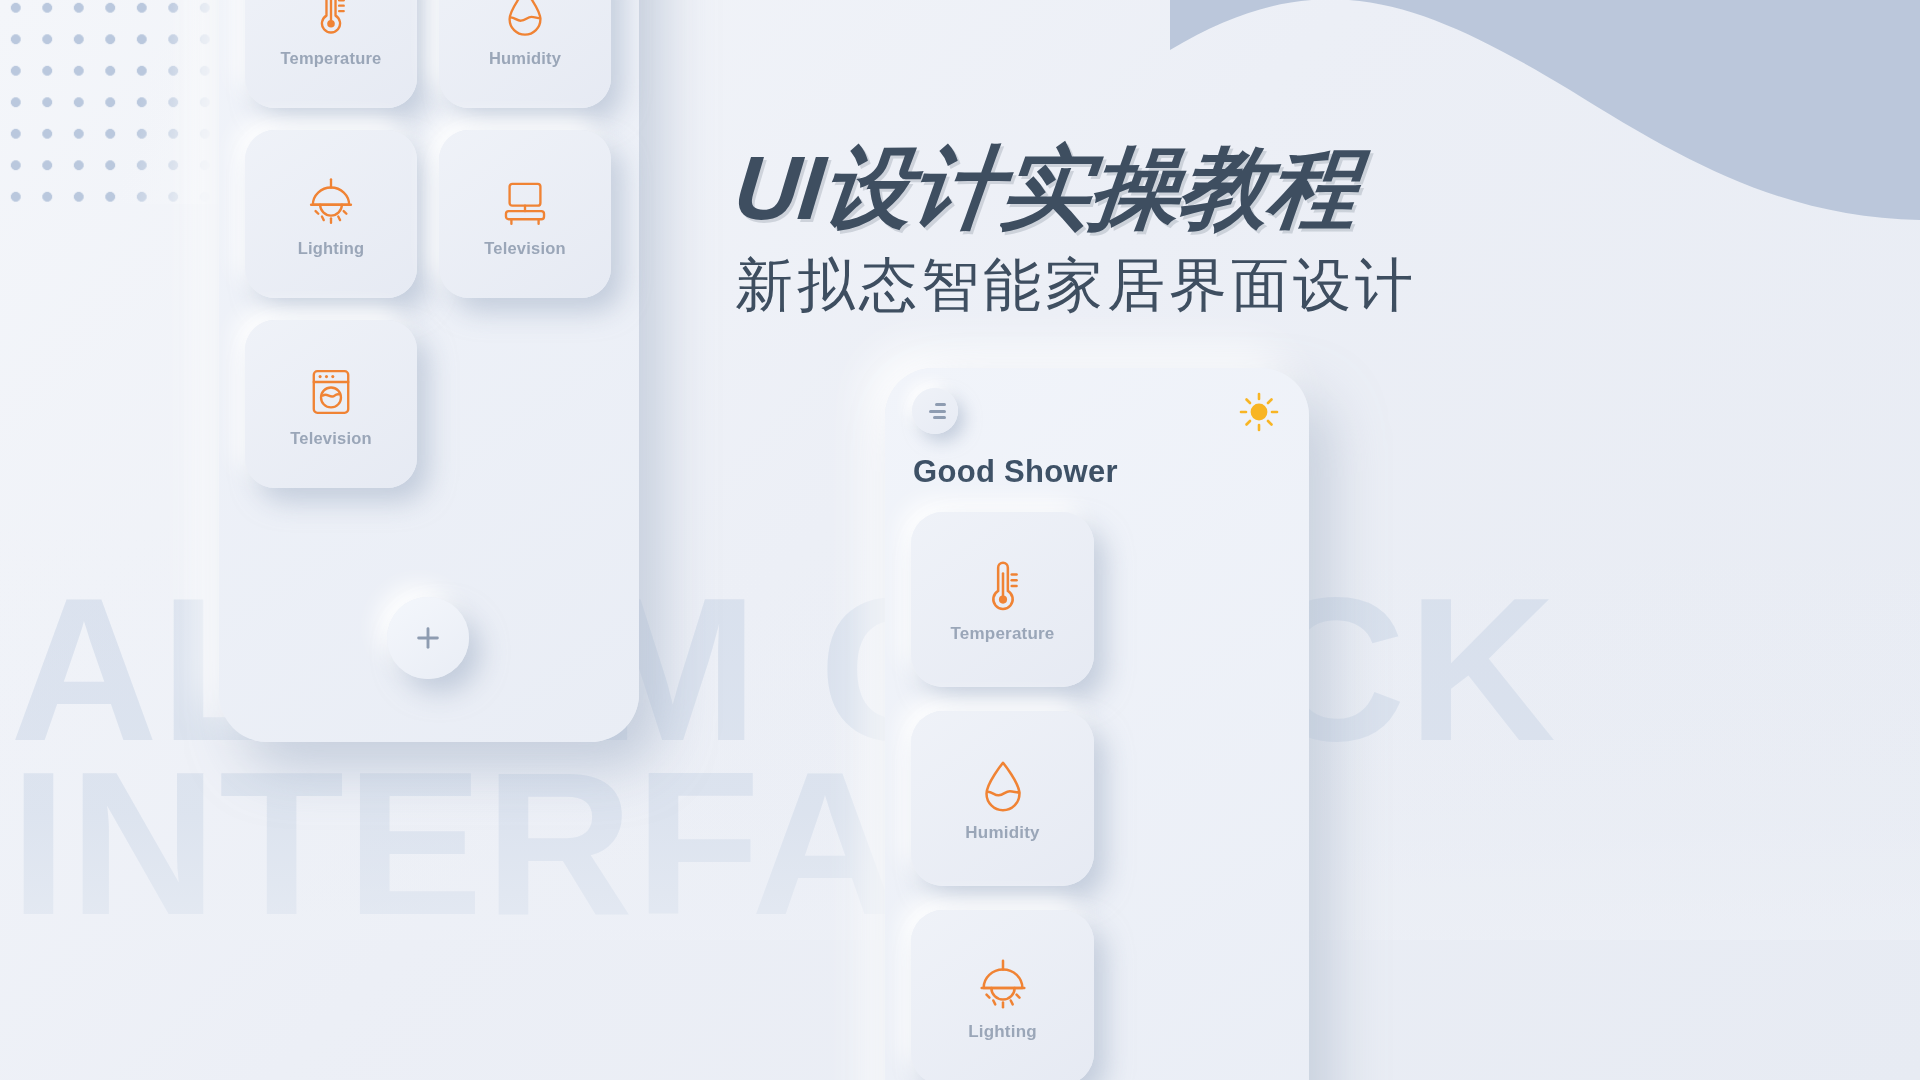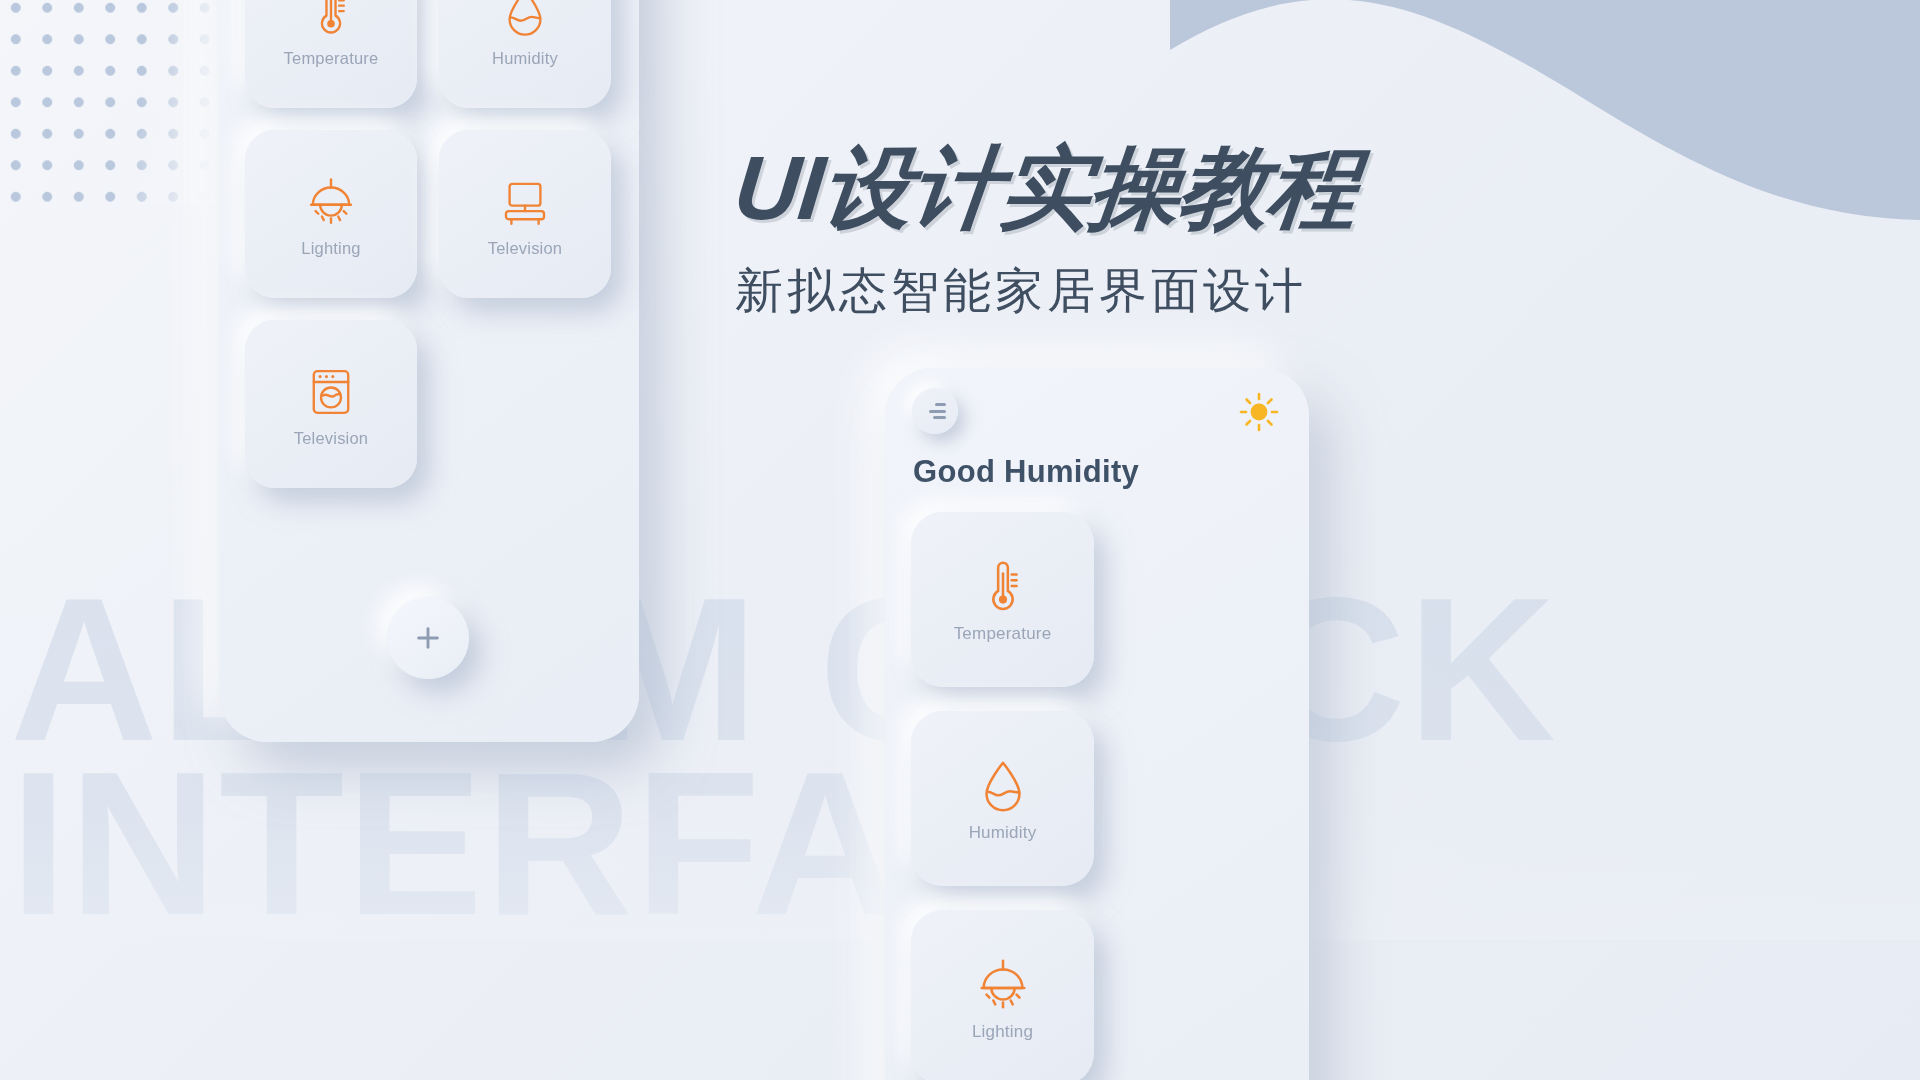--- a/index.html
+++ b/index.html
@@ -29,41 +29,41 @@
   .wm2{ left:10px; top:740px; font-size:205px; line-height:205px; }
   .wm-mask{ position:absolute; left:0; top:520px; width:1920px; height:420px;
      background:linear-gradient(180deg, rgba(238,241,247,0) 0%, rgba(238,241,247,.18) 70%, rgba(238,241,247,.55) 100%);
      pointer-events:none;}
 
   
   .headline{ position:absolute; left:735px; top:143px; width:730px; }
   .h-main{ font-size:90px; font-weight:900; font-style:italic; color:#3e4e60;
     letter-spacing:-1px; line-height:1.0; white-space:nowrap;
     text-shadow:3px 3px 0 rgba(62,78,96,.18); transform:skewX(-6deg);}
-  .h-sub{ margin-top:32px; font-size:48px; font-weight:400; color:#3e4e60;
+  .h-sub{ margin-top:20px; font-size:58px; font-weight:400; color:#3e4e60;
     letter-spacing:4px; line-height:1.1; white-space:nowrap; }
 
   
   .phone{ position:absolute; background:linear-gradient(145deg,#f1f4fa,#e9edf5);
     border-radius:48px; }
   .phone-left{ left:219px; top:-120px; width:420px; height:862px;
     box-shadow: 22px 26px 52px rgba(163,177,198,.55), -18px -18px 42px rgba(255,255,255,.95);}
   .phone-right{ left:885px; top:368px; width:420px; height:862px;
     box-shadow: 22px 26px 52px rgba(163,177,198,.5), -18px -18px 42px rgba(255,255,255,.95);}
   .phone-right{ width:424px; }
 
   
   .grid{ position:absolute; left:26px; right:26px; display:flex; flex-wrap:wrap;
     gap:22px 22px; }
   .card{ position:relative; width:172px; height:168px; border-radius:30px;
     background:linear-gradient(145deg,#eff2f8,#e6eaf3);
     box-shadow: 12px 14px 26px rgba(163,177,198,.55), -10px -11px 22px rgba(255,255,255,.96);
     display:flex; flex-direction:column; align-items:center; justify-content:center; }
   .card .ic{ width:62px; height:62px; display:flex; align-items:center; justify-content:center; }
-  .card .lbl{ margin-top:6px; font-size:16.5px; font-weight:400; color:#9aa6b8; letter-spacing:.2px;}
+  .card .lbl{ margin-top:6px; font-size:16.5px; font-weight:700; color:#9aa6b8; letter-spacing:.2px;}
 
   .card.big{ width:183px; height:175px; border-radius:32px; }
   .card.big .lbl{ font-size:17px; }
 
   
   .plus{ position:absolute; left:168px; top:717px; width:82px; height:82px;
     border-radius:50%; background:linear-gradient(145deg,#f4f7fc,#e9edf5);
     box-shadow: 12px 14px 26px rgba(163,177,198,.55), -10px -11px 22px rgba(255,255,255,.98);
     display:flex; align-items:center; justify-content:center; }
 
@@ -202,21 +202,21 @@
         <line x1="22" y1="35" x2="22" y2="40"></line>
         <line x1="4" y1="22" x2="9" y2="22"></line>
         <line x1="35" y1="22" x2="40" y2="22"></line>
         <line x1="9.5" y1="9.5" x2="13" y2="13"></line>
         <line x1="31" y1="31" x2="34.5" y2="34.5"></line>
         <line x1="34.5" y1="9.5" x2="31" y2="13"></line>
         <line x1="13" y1="31" x2="9.5" y2="34.5"></line>
       </svg>
     </div>
 
-    <div class="greeting">Good Humidity</div>
+    <div class="greeting">Good Shower</div>
 
     <div class="grid" style="top:144px; gap:24px 24px;">
 
       <div class="card big">
         <span class="ic">
           <svg viewBox="0 0 64 64" width="62" height="62" fill="none" stroke="#f08334" stroke-width="2.6" stroke-linecap="round" stroke-linejoin="round">
             <path d="M27 36V12a5 5 0 0 1 10 0v24a10 10 0 1 1-10 0Z"></path>
             <circle cx="32" cy="45" r="4.2" fill="#f08334" stroke="none"></circle>
             <line x1="32" y1="18" x2="32" y2="41"></line>
             <line x1="41" y1="19" x2="46" y2="19"></line>

